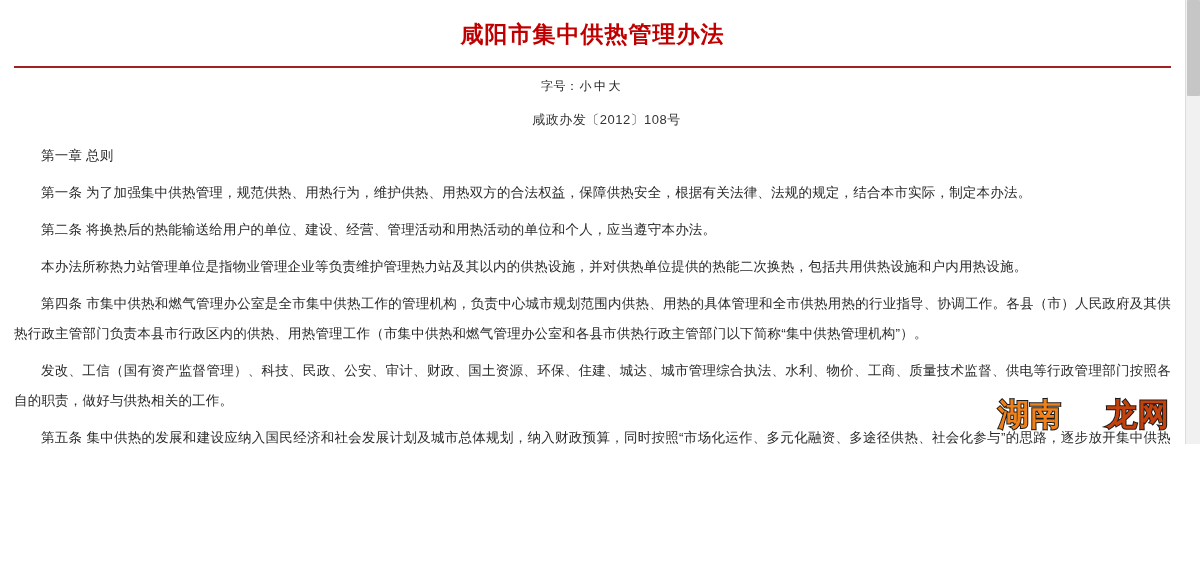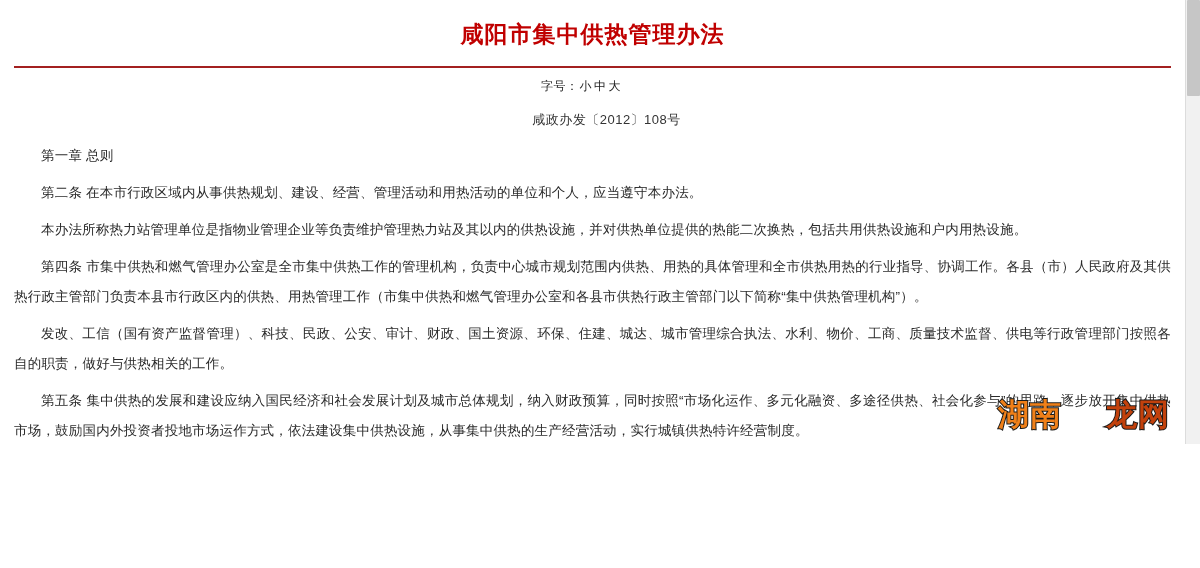--- a/index.html
+++ b/index.html
@@ -153,21 +153,22 @@
     <div class="title-rule"></div>
 
     <div class="fontsize-bar">
       <span class="label">字号：</span><span class="opt">小</span><span class="opt">中</span><span class="opt">大</span>
     </div>
 
     <div class="doc-number">咸政办发〔2012〕108号</div>
 
     <div class="body-text">
       <p class="heading">第一章 总则</p>
-      <p>第二条 在本市行政区域内从事供热规划、建设、经营、管理活动和用热活动的单位和个人，应当遵守本办法。</p>
+      <p>第一条 为了加强集中供热管理，规范供热、用热行为，维护供热、用热双方的合法权益，保障供热安全，根据有关法律、法规的规定，结合本市实际，制定本办法。</p>
+      <p>第二条 将换热后的热能输送给用户的单位、建设、经营、管理活动和用热活动的单位和个人，应当遵守本办法。</p>
       <p>本办法所称热力站管理单位是指物业管理企业等负责维护管理热力站及其以内的供热设施，并对供热单位提供的热能二次换热，包括共用供热设施和户内用热设施。</p>
       <p>第四条 市集中供热和燃气管理办公室是全市集中供热工作的管理机构，负责中心城市规划范围内供热、用热的具体管理和全市供热用热的行业指导、协调工作。各县（市）人民政府及其供热行政主管部门负责本县市行政区内的供热、用热管理工作（市集中供热和燃气管理办公室和各县市供热行政主管部门以下简称“集中供热管理机构”）。</p>
       <p>发改、工信（国有资产监督管理）、科技、民政、公安、审计、财政、国土资源、环保、住建、城达、城市管理综合执法、水利、物价、工商、质量技术监督、供电等行政管理部门按照各自的职责，做好与供热相关的工作。</p>
       <p>第五条 集中供热的发展和建设应纳入国民经济和社会发展计划及城市总体规划，纳入财政预算，同时按照“市场化运作、多元化融资、多途径供热、社会化参与”的思路，逐步放开集中供热市场，鼓励国内外投资者投地市场运作方式，依法建设集中供热设施，从事集中供热的生产经营活动，实行城镇供热特许经营制度。</p>
 
     </div>
 
   </div>
 
   <div class="watermark">

